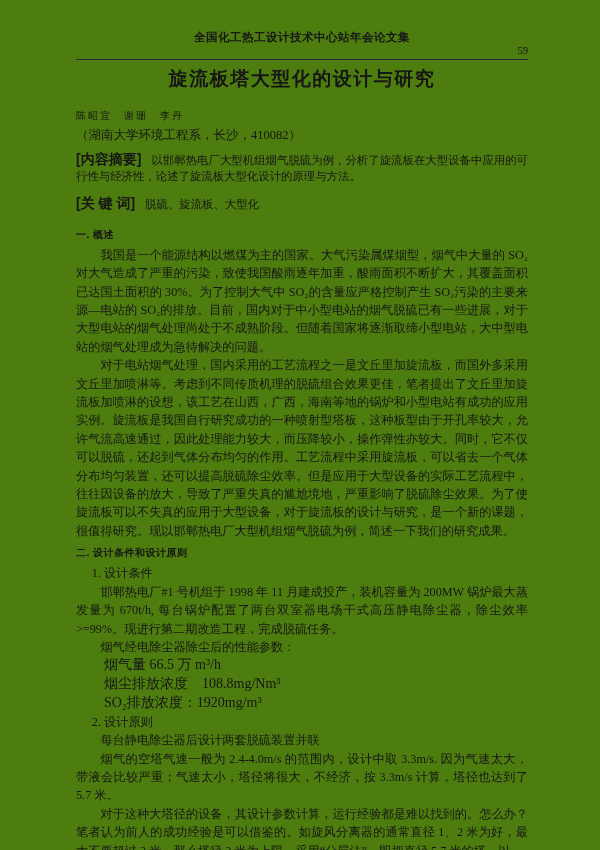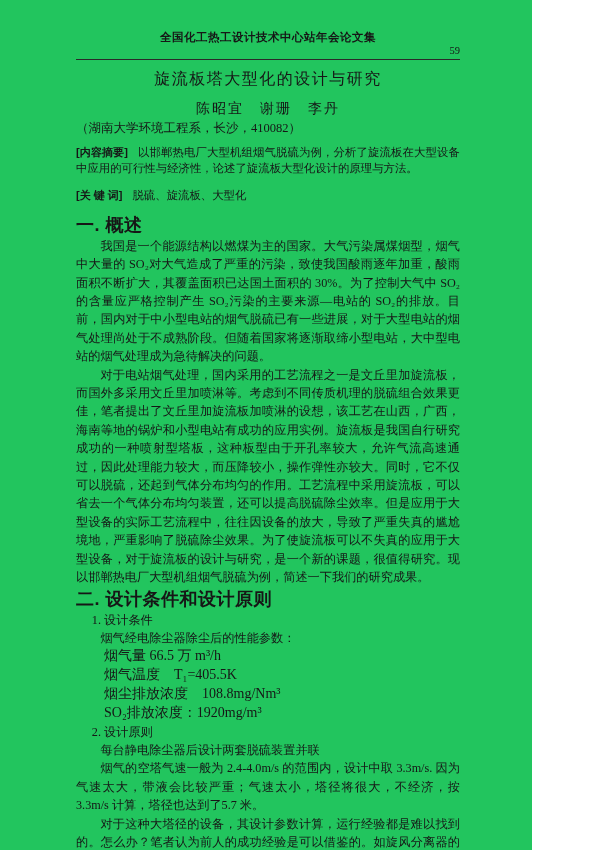--- a/index.html
+++ b/index.html
@@ -1,78 +1,77 @@
 <!DOCTYPE html>
 <html><head>
 <meta charset="utf-8">
 <style>
   html, body { margin:0; padding:0; background:#ffffff; }
   body { width:600px; height:850px; overflow:hidden; }
   .page {
     box-sizing:border-box;
-    width:532px; height:850px;
+    width:600px; height:850px;
     padding:30px 72px 0 76px;
     font-family:"Liberation Serif","DejaVu Serif",serif;
     color:#161616;
-    background:#22c55e;
+    background:#4d7c0f;
   }
   .hdr-title {
     text-align:center;
     font-family:"Liberation Sans","DejaVu Sans",sans-serif;
     font-weight:bold;
     font-size:11.5px; line-height:14px;
     letter-spacing:0.5px;
   }
   .page-num {
     text-align:right;
     font-size:10.5px; line-height:13px;
   }
   .hdr-rule {
     border:none; border-top:1.6px solid #2a2a2a;
     margin:2px 0 0 0;
   }
   .title {
     text-align:center;
     font-family:"Liberation Sans","DejaVu Sans",sans-serif;
-    font-weight:normal;
-    font-size:16px; line-height:22px;
+    font-weight:bold;
+    font-size:19px; line-height:22px;
     margin:8px 0 0 0;
     letter-spacing:1.5px;
   }
   .authors {
-    text-align:center;
-    font-size:14px; line-height:20px;
-    margin-top:9px;
+    font-size:10px; line-height:20px;
+    margin-top:16px;
     letter-spacing:2px;
   }
   .affiliation {
     text-align:left;
     font-size:12.5px; line-height:17px;
     margin-top:1px;
   }
   .meta-block {
     margin-top:7px;
     font-size:11.4px; line-height:16px;
     text-align:justify;
   }
   .meta-label {
     font-family:"Liberation Sans","DejaVu Sans",sans-serif;
     font-weight:bold;
-    font-size:11px;
+    font-size:14px;
     margin-right:10px;
     white-space:nowrap;
   }
   .keywords-block {
     margin-top:3px;
     font-size:11.4px; line-height:17px;
   }
   h2.section-heading {
     font-family:"Liberation Sans","DejaVu Sans",sans-serif;
     font-weight:bold;
-    font-size:18px; line-height:19px;
+    font-size:10px; line-height:19px;
     margin:3px 0 2px 0;
     letter-spacing:0.5px;
   }
   p.body {
     font-size:12.2px;
     line-height:18.4px;
     margin:0;
     text-align:justify;
   }
   .indent2 { text-indent:2em; }
@@ -102,24 +101,24 @@
 
   <p class="keywords-block"><span class="meta-label">[关 键 词]</span><span>脱硫、旋流板、大型化</span></p>
 
   <h2 class="section-heading">一. 概述</h2>
   <p class="body indent2">我国是一个能源结构以燃煤为主的国家。大气污染属煤烟型，烟气中大量的 SO₂对大气造成了严重的污染，致使我国酸雨逐年加重，酸雨面积不断扩大，其覆盖面积已达国土面积的 30%。为了控制大气中 SO₂的含量应严格控制产生 SO₂污染的主要来源—电站的 SO₂的排放。目前，国内对于中小型电站的烟气脱硫已有一些进展，对于大型电站的烟气处理尚处于不成熟阶段。但随着国家将逐渐取缔小型电站，大中型电站的烟气处理成为急待解决的问题。</p>
   <p class="body indent2">对于电站烟气处理，国内采用的工艺流程之一是文丘里加旋流板，而国外多采用文丘里加喷淋等。考虑到不同传质机理的脱硫组合效果更佳，笔者提出了文丘里加旋流板加喷淋的设想，该工艺在山西，广西，海南等地的锅炉和小型电站有成功的应用实例。旋流板是我国自行研究成功的一种喷射型塔板，这种板型由于开孔率较大，允许气流高速通过，因此处理能力较大，而压降较小，操作弹性亦较大。同时，它不仅可以脱硫，还起到气体分布均匀的作用。工艺流程中采用旋流板，可以省去一个气体分布均匀装置，还可以提高脱硫除尘效率。但是应用于大型设备的实际工艺流程中，往往因设备的放大，导致了严重失真的尴尬境地，严重影响了脱硫除尘效果。为了使旋流板可以不失真的应用于大型设备，对于旋流板的设计与研究，是一个新的课题，很值得研究。现以邯郸热电厂大型机组烟气脱硫为例，简述一下我们的研究成果。</p>
 
   <h2 class="section-heading">二. 设计条件和设计原则</h2>
 
   <p class="body indent1">1. 设计条件</p>
+  <p class="body indent2">邯郸热电厂#1 号机组于 1998 年 11 月建成投产，装机容量为 200MW 锅炉最大蒸发量为 670t/h, 每台锅炉配置了两台双室器电场干式高压静电除尘器，除尘效率&gt;=99%。现进行第二期改造工程，完成脱硫任务。</p>
 
   <p class="body indent2">烟气经电除尘器除尘后的性能参数：</p>
   <p class="param">烟气量 66.5 万 m³/h</p>
-  <p class="param">烟气温度　T₁=405.5K</p>
   <p class="param">烟尘排放浓度　108.8mg/Nm³</p>
   <p class="param">SO₂排放浓度：1920mg/m³</p>
 
   <p class="body indent1">2. 设计原则</p>
   <p class="body indent2">每台静电除尘器后设计两套脱硫装置并联</p>
   <p class="body indent2">烟气的空塔气速一般为 2.4-4.0m/s 的范围内，设计中取 3.3m/s. 因为气速太大，带液会比较严重；气速太小，塔径将很大，不经济，按 3.3m/s 计算，塔径也达到了5.7 米。</p>
   <p class="body indent2">对于这种大塔径的设备，其设计参数计算，运行经验都是难以找到的。怎么办？笔者认为前人的成功经验是可以借鉴的。如旋风分离器的通常直径 1、2 米为好，最大不要超过 2 米。那么塔径 2 米为上限。采用“分层法”，即把直径 5.7 米的塔，以</p>
 
 </div>
 

